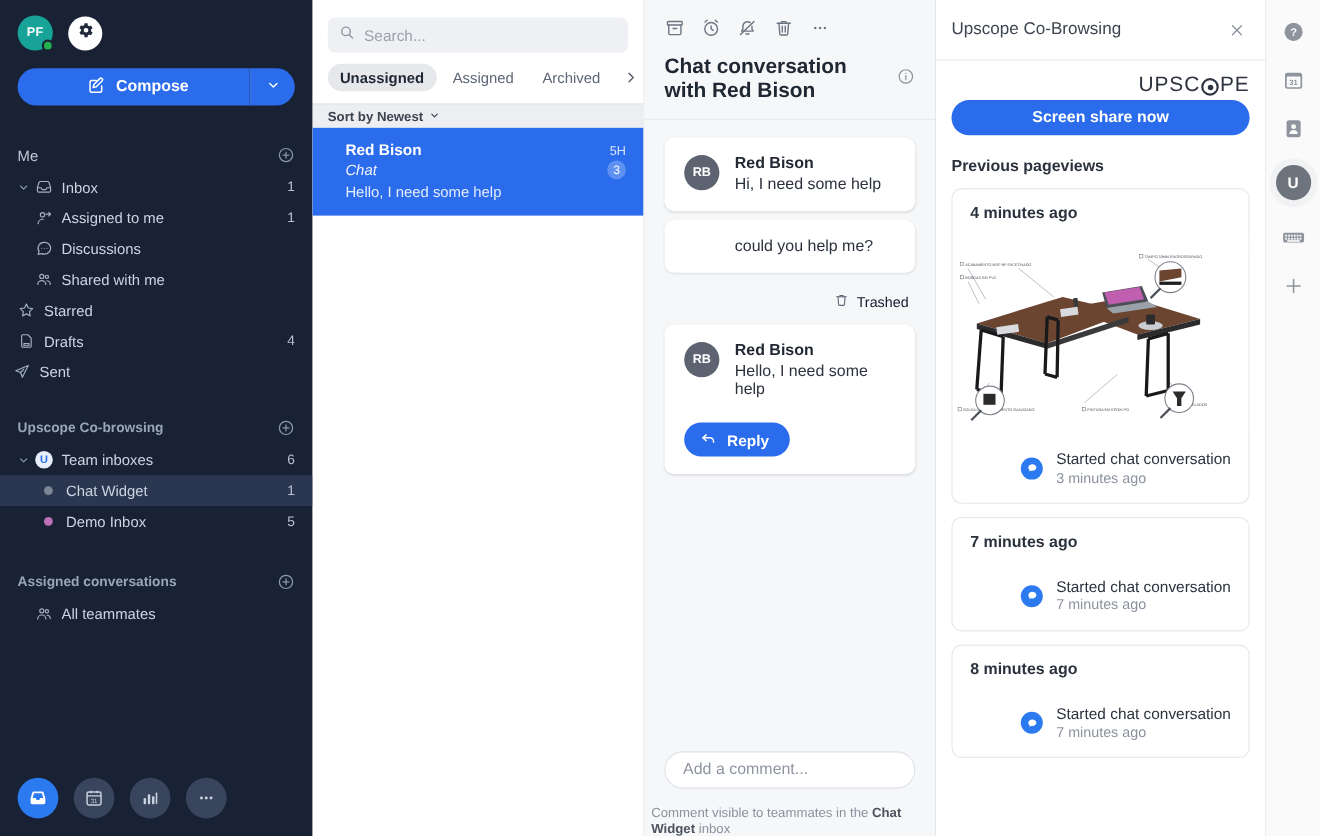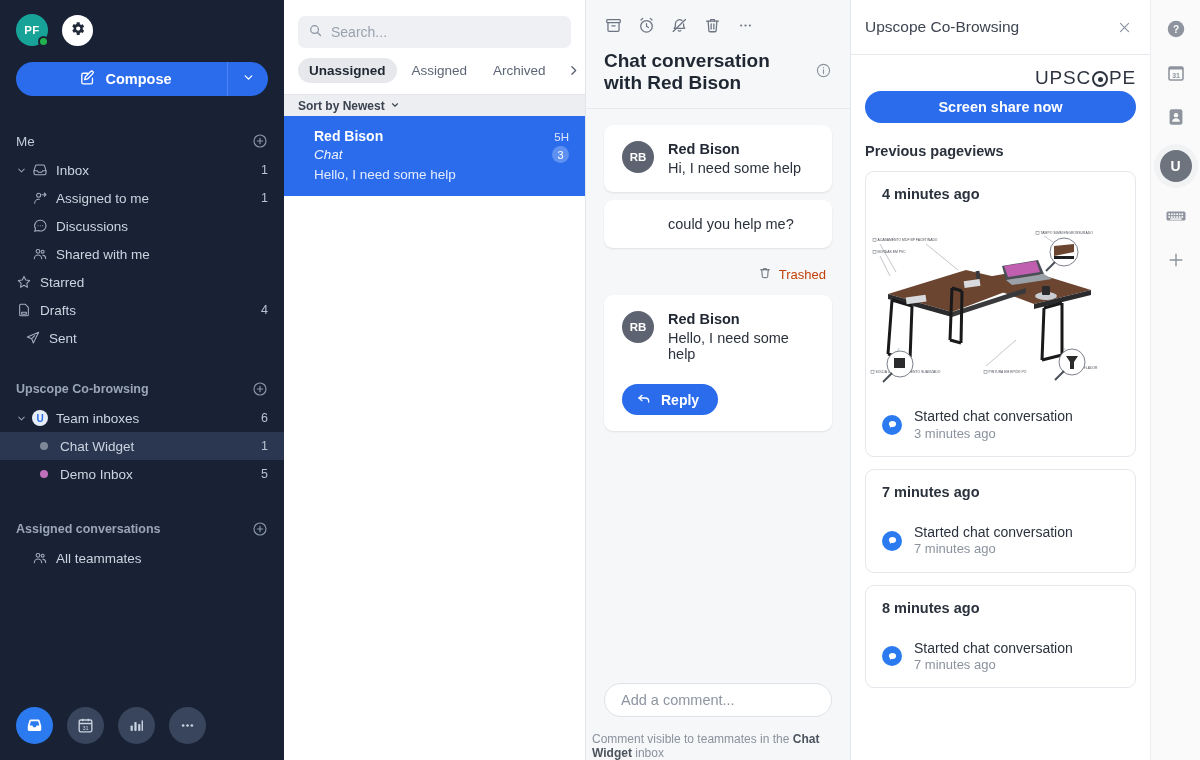--- a/index.html
+++ b/index.html
@@ -147,21 +147,21 @@
   .msg-ava {
     width: 32px; height: 32px; border-radius: 50%; background: #5d6370; color: #fff;
     font-size: 11.5px; font-weight: bold; display: flex; align-items: center;
     justify-content: center; flex: none;
   }
   .msg-from { font-size: 14.5px; font-weight: bold; color: #222934; }
   .msg-body { font-size: 14.5px; color: #2b323d; margin-top: 3px; }
   .msg-card.nohead .msg-body { margin-left: 46px; margin-top: 0; }
   .trashed-row {
     display: flex; align-items: center; justify-content: flex-end; gap: 7px;
-    font-size: 13px; color: #c2410c; padding: 10px 6px 12px 0;
+    font-size: 13px; color: #0f172a; padding: 10px 6px 12px 0;
   }
   .reply-btn {
     margin-top: 22px; background: #2b6cec; color: #fff; border: none; height: 31px;
     border-radius: 16px; padding: 0 19px 0 14px; font-size: 14px; font-weight: bold;
     display: inline-flex; align-items: center; gap: 9px; cursor: pointer;
   }
   .composer { padding: 10px 18px 8px 18px; }
   .composer-input {
     height: 34px; border: 1px solid #dfe2e7; border-radius: 17px; background: #fff;
     display: flex; align-items: center; padding: 0 16px;
@@ -203,21 +203,21 @@
     border-radius: 16px; font-size: 14.5px; font-weight: bold; cursor: pointer;
     margin-bottom: 20px;
   }
   .pv-title { font-size: 14.5px; font-weight: bold; color: #2b323d; margin-bottom: 12px; }
   .pv-card {
     border: 1px solid #e4e7eb; border-radius: 9px; margin-bottom: 12px;
     overflow: hidden; background: #fff;
   }
   .pv-when { font-size: 14.5px; font-weight: bold; color: #2b323d; padding: 14px 16px 12px 16px; }
   .pv-thumb { padding: 0 0 0 0; background: #fff; }
-  .pv-ev { display: flex; align-items: center; gap: 12px; padding: 12px 16px 14px 16px; }
+  .pv-ev { display: flex; align-items: center; gap: 12px; padding: 12px 16px 14px 16px; justify-content: flex-end; }
   .pv-ev-ico {
     width: 20px; height: 20px; border-radius: 50%; background: #2b7af0; flex: none;
     display: flex; align-items: center; justify-content: center;
   }
   .pv-ev-txt { line-height: 1.25; }
   .pv-ev-title { font-size: 14px; color: #2b323d; }
   .pv-ev-sub { font-size: 13px; color: #8b929e; }
 
   
   .rail {
@@ -352,21 +352,21 @@
         <span class="ico">
           <svg width="16" height="16" viewBox="0 0 24 24" fill="none" stroke="#a4aebe" stroke-width="1.6" stroke-linecap="round" stroke-linejoin="round">
               <path d="M14 3.5H7a1.5 1.5 0 00-1.5 1.5v14A1.5 1.5 0 007 20.5h10a1.5 1.5 0 001.5-1.5V8L14 3.5z"></path>
               <path d="M8.5 15.5h7v3h-7z"></path>
             </svg>
         </span>
         <span class="lbl">Drafts</span>
         <span class="cnt">4</span>
       </div>
 
-      <div class="nav-item" style="padding-left:25px">
+      <div class="nav-item" style="padding-left:12px">
         <span class="ico">
           <svg width="16" height="16" viewBox="0 0 24 24" fill="none" stroke="#a4aebe" stroke-width="1.6" stroke-linecap="round" stroke-linejoin="round">
               <path d="M20.5 3.5L3.5 10.5l6.5 2.5 2.5 6.5 8-16z"></path>
               <path d="M10 13l4.5-4.5"></path>
             </svg>
         </span>
         <span class="lbl">Sent</span>
         <span class="cnt"></span>
       </div>
 

